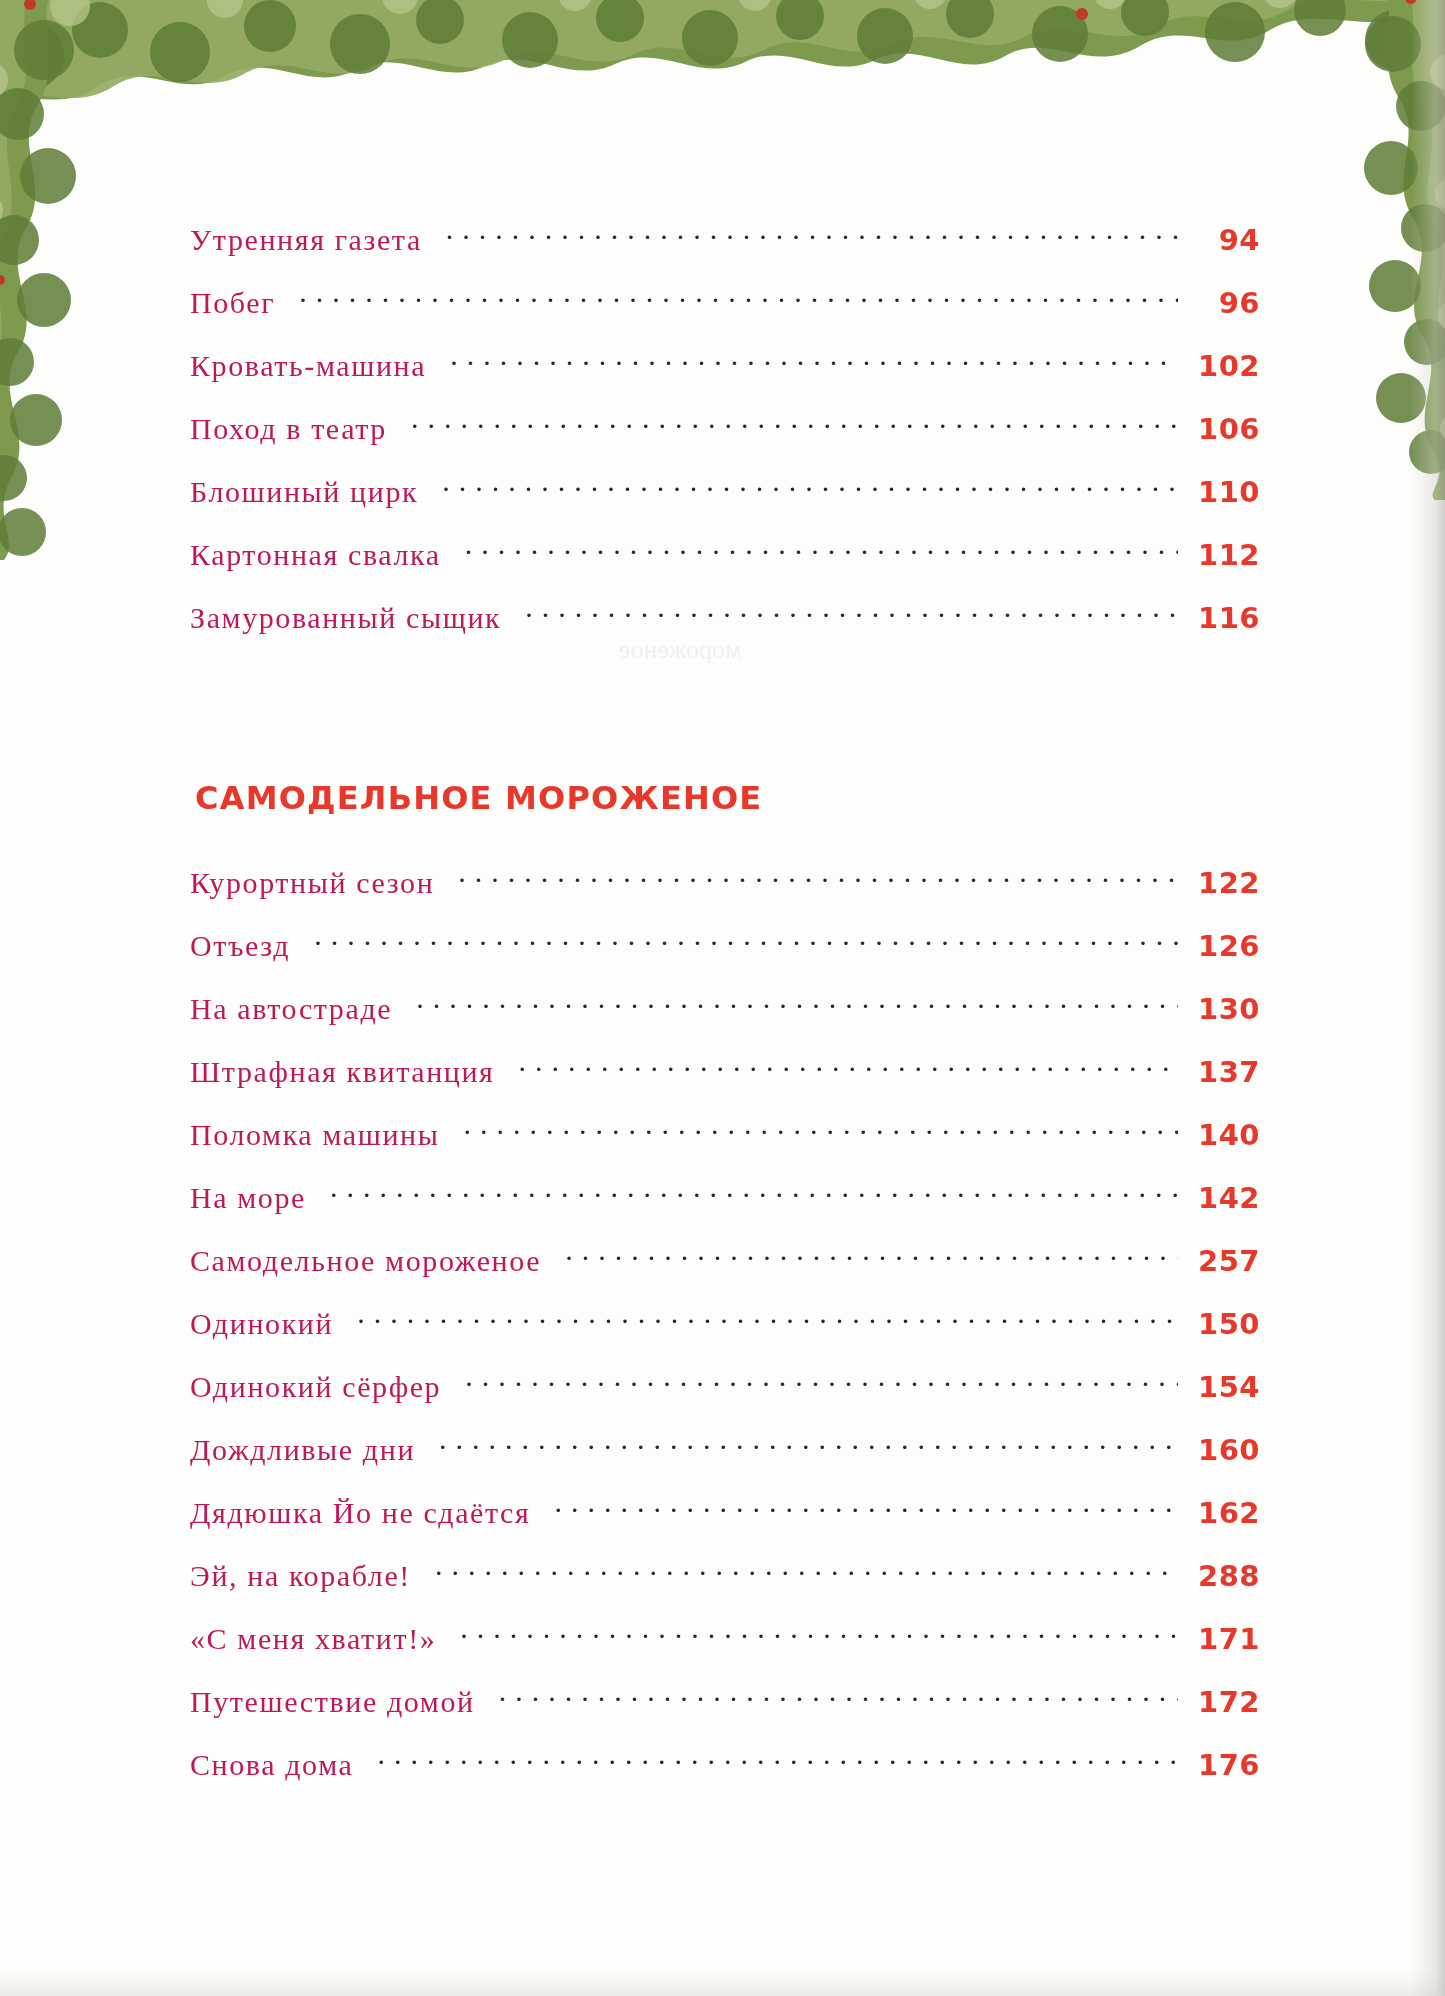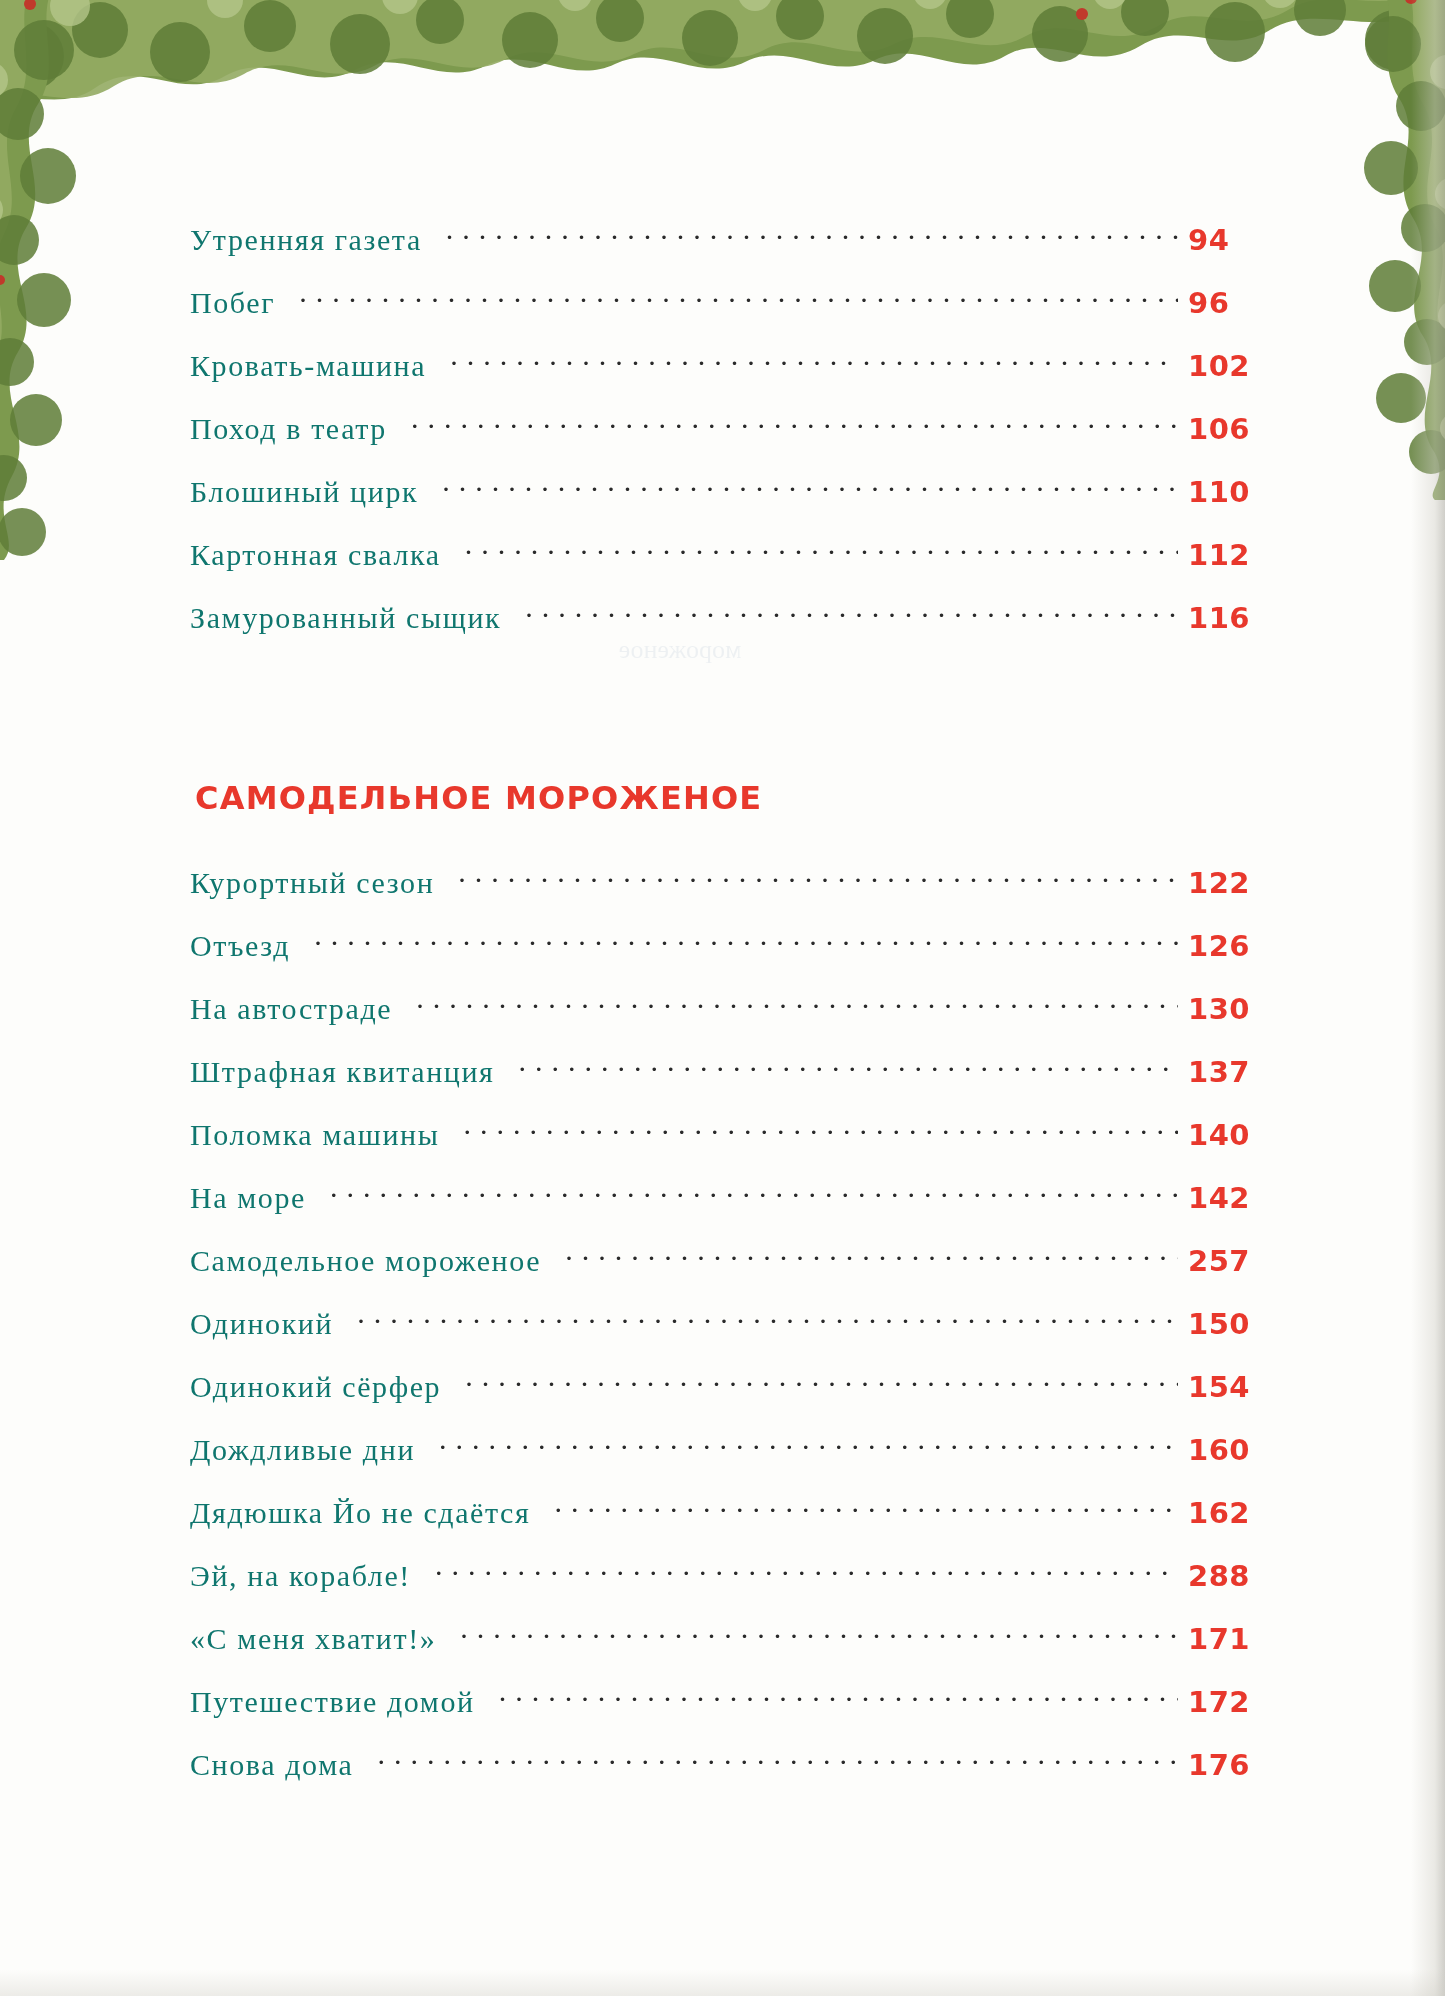--- a/index.html
+++ b/index.html
@@ -88,21 +88,21 @@
 
   .toc-row {
     display: flex;
     align-items: baseline;
     margin-bottom: 26px;
     white-space: nowrap;
   }
   .toc-label {
     font-family: "Liberation Serif", serif;
     font-size: 30px;
-    color: #0f766e;
+    color: #be185d;
     letter-spacing: 1.6px;
     flex: 0 0 auto;
     padding-right: 14px;
   }
   .toc-dots {
     flex: 1 1 auto;
     position: relative;
     height: 30px;
     overflow: hidden;
     margin: 0 10px;
@@ -114,20 +114,21 @@
     bottom: 4px;
     font-family: "Liberation Serif", serif;
     font-size: 30px;
     letter-spacing: 9px;
     color: #2a2a2a;
     white-space: nowrap;
   }
   .toc-page {
     flex: 0 0 auto;
     min-width: 72px;
+    text-align: right;
     color: #e8382c;
     font-family: "DejaVu Sans", sans-serif;
     font-weight: bold;
     font-size: 29px;
     letter-spacing: 0.5px;
   }
 
   
   .showthrough {
     position: absolute;

